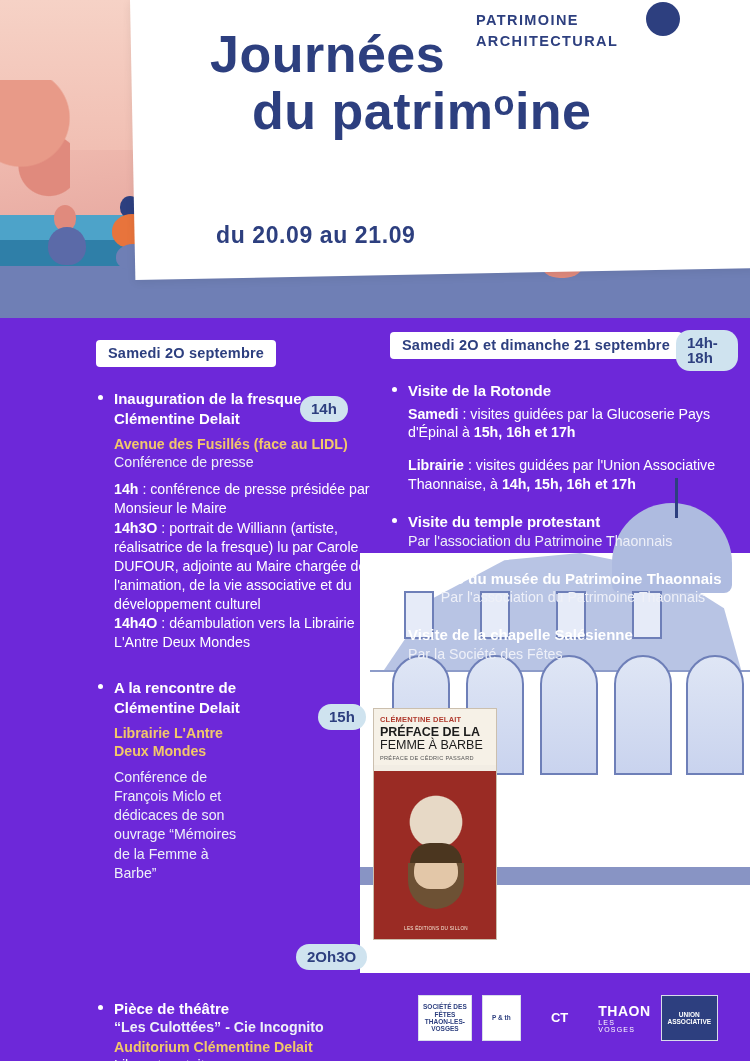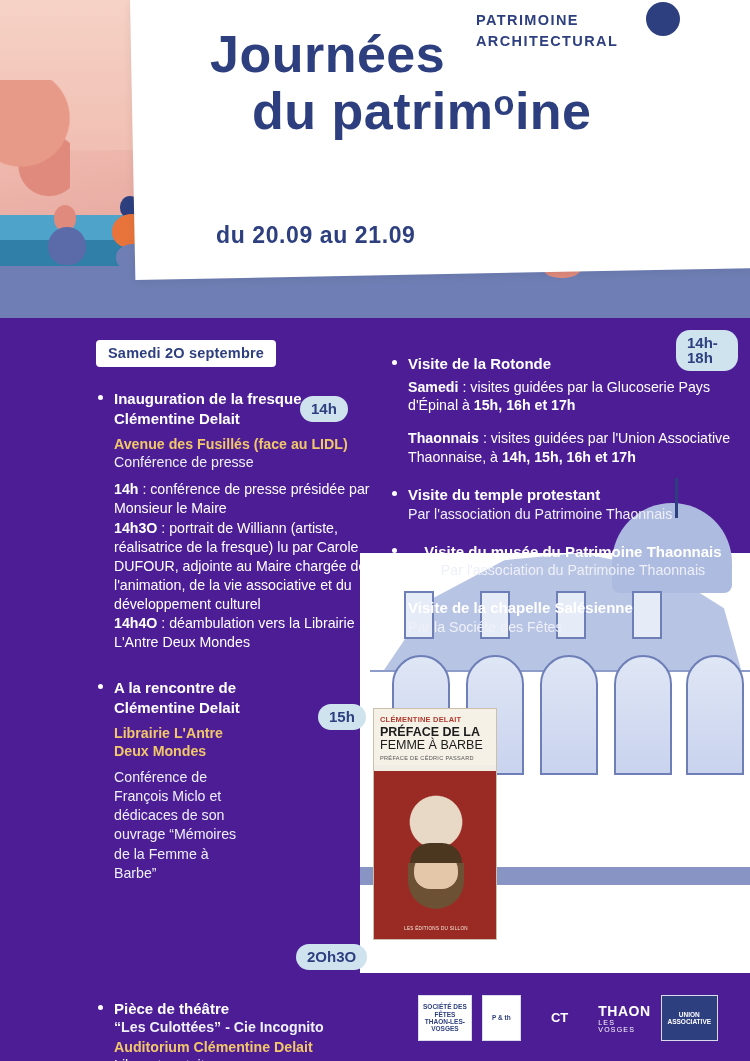--- a/index.html
+++ b/index.html
@@ -86,21 +86,21 @@
   .tree {
     position: absolute; left: 0; top: 80px; width: 70px; height: 190px;
     background: radial-gradient(circle at 30% 20%, #e89a88 0 30%, transparent 31%),
                 radial-gradient(circle at 70% 45%, #e08a7d 0 26%, transparent 27%);
   }
 
   
   .content {
     position: absolute; left: 0; top: 318px;
     width: 750px; height: 743px;
-    background: #4c1d95;
+    background: #6d28d9;
   }
   .bld-sky {
     position: absolute; right: 0; bottom: 88px; width: 390px; height: 420px;
     background: #ffffff;
   }
   .bld-roof {
     position: absolute; right: 8px; bottom: 300px; width: 360px; height: 120px;
     background: #b8c4e4;
     clip-path: polygon(0 100%, 14% 38%, 34% 6%, 55% 0, 78% 14%, 95% 46%, 100% 100%);
   }
@@ -354,31 +354,32 @@
           <div class="book-face"></div>
           <div class="book-hair"></div>
         </div>
         <div class="book-foot">LES ÉDITIONS DU SILLON</div>
       </div>
     </div>
   </div>
 
   <div class="col-right">
     <div style="position:relative;">
+      <div class="daychip wide">Samedi 2O et dimanche 21 septembre</div>
       <div class="timepill" style="left:286px; top:-2px;">14h-18h</div>
     </div>
 
     <ul class="items" style="margin-top:22px;">
       <li>
         <div class="hd">Visite de la Rotonde</div>
         <div style="margin-top:4px;">
           <span class="b">Samedi</span><span> : visites guidées par la Glucoserie Pays d'Épinal à </span><span class="b">15h, 16h et 17h</span>
         </div>
         <div style="margin-top:14px;">
-          <span class="b">Thaonnais</span><span> : visites guidées par l'Union Associative Thaonnaise, à </span><span class="b">14h, 15h, 16h et 17h</span>
+          <span class="b">Librairie</span><span> : visites guidées par l'Union Associative Thaonnaise, à </span><span class="b">14h, 15h, 16h et 17h</span>
         </div>
       </li>
 
       <li style="margin-top:18px;">
         <div class="hd">Visite du temple protestant</div>
         <div class="sub">Par l'association du Patrimoine Thaonnais</div>
       </li>
 
       <li style="margin-top:18px;text-align:center;">
         <div class="hd">Visite du musée du Patrimoine Thaonnais</div>

